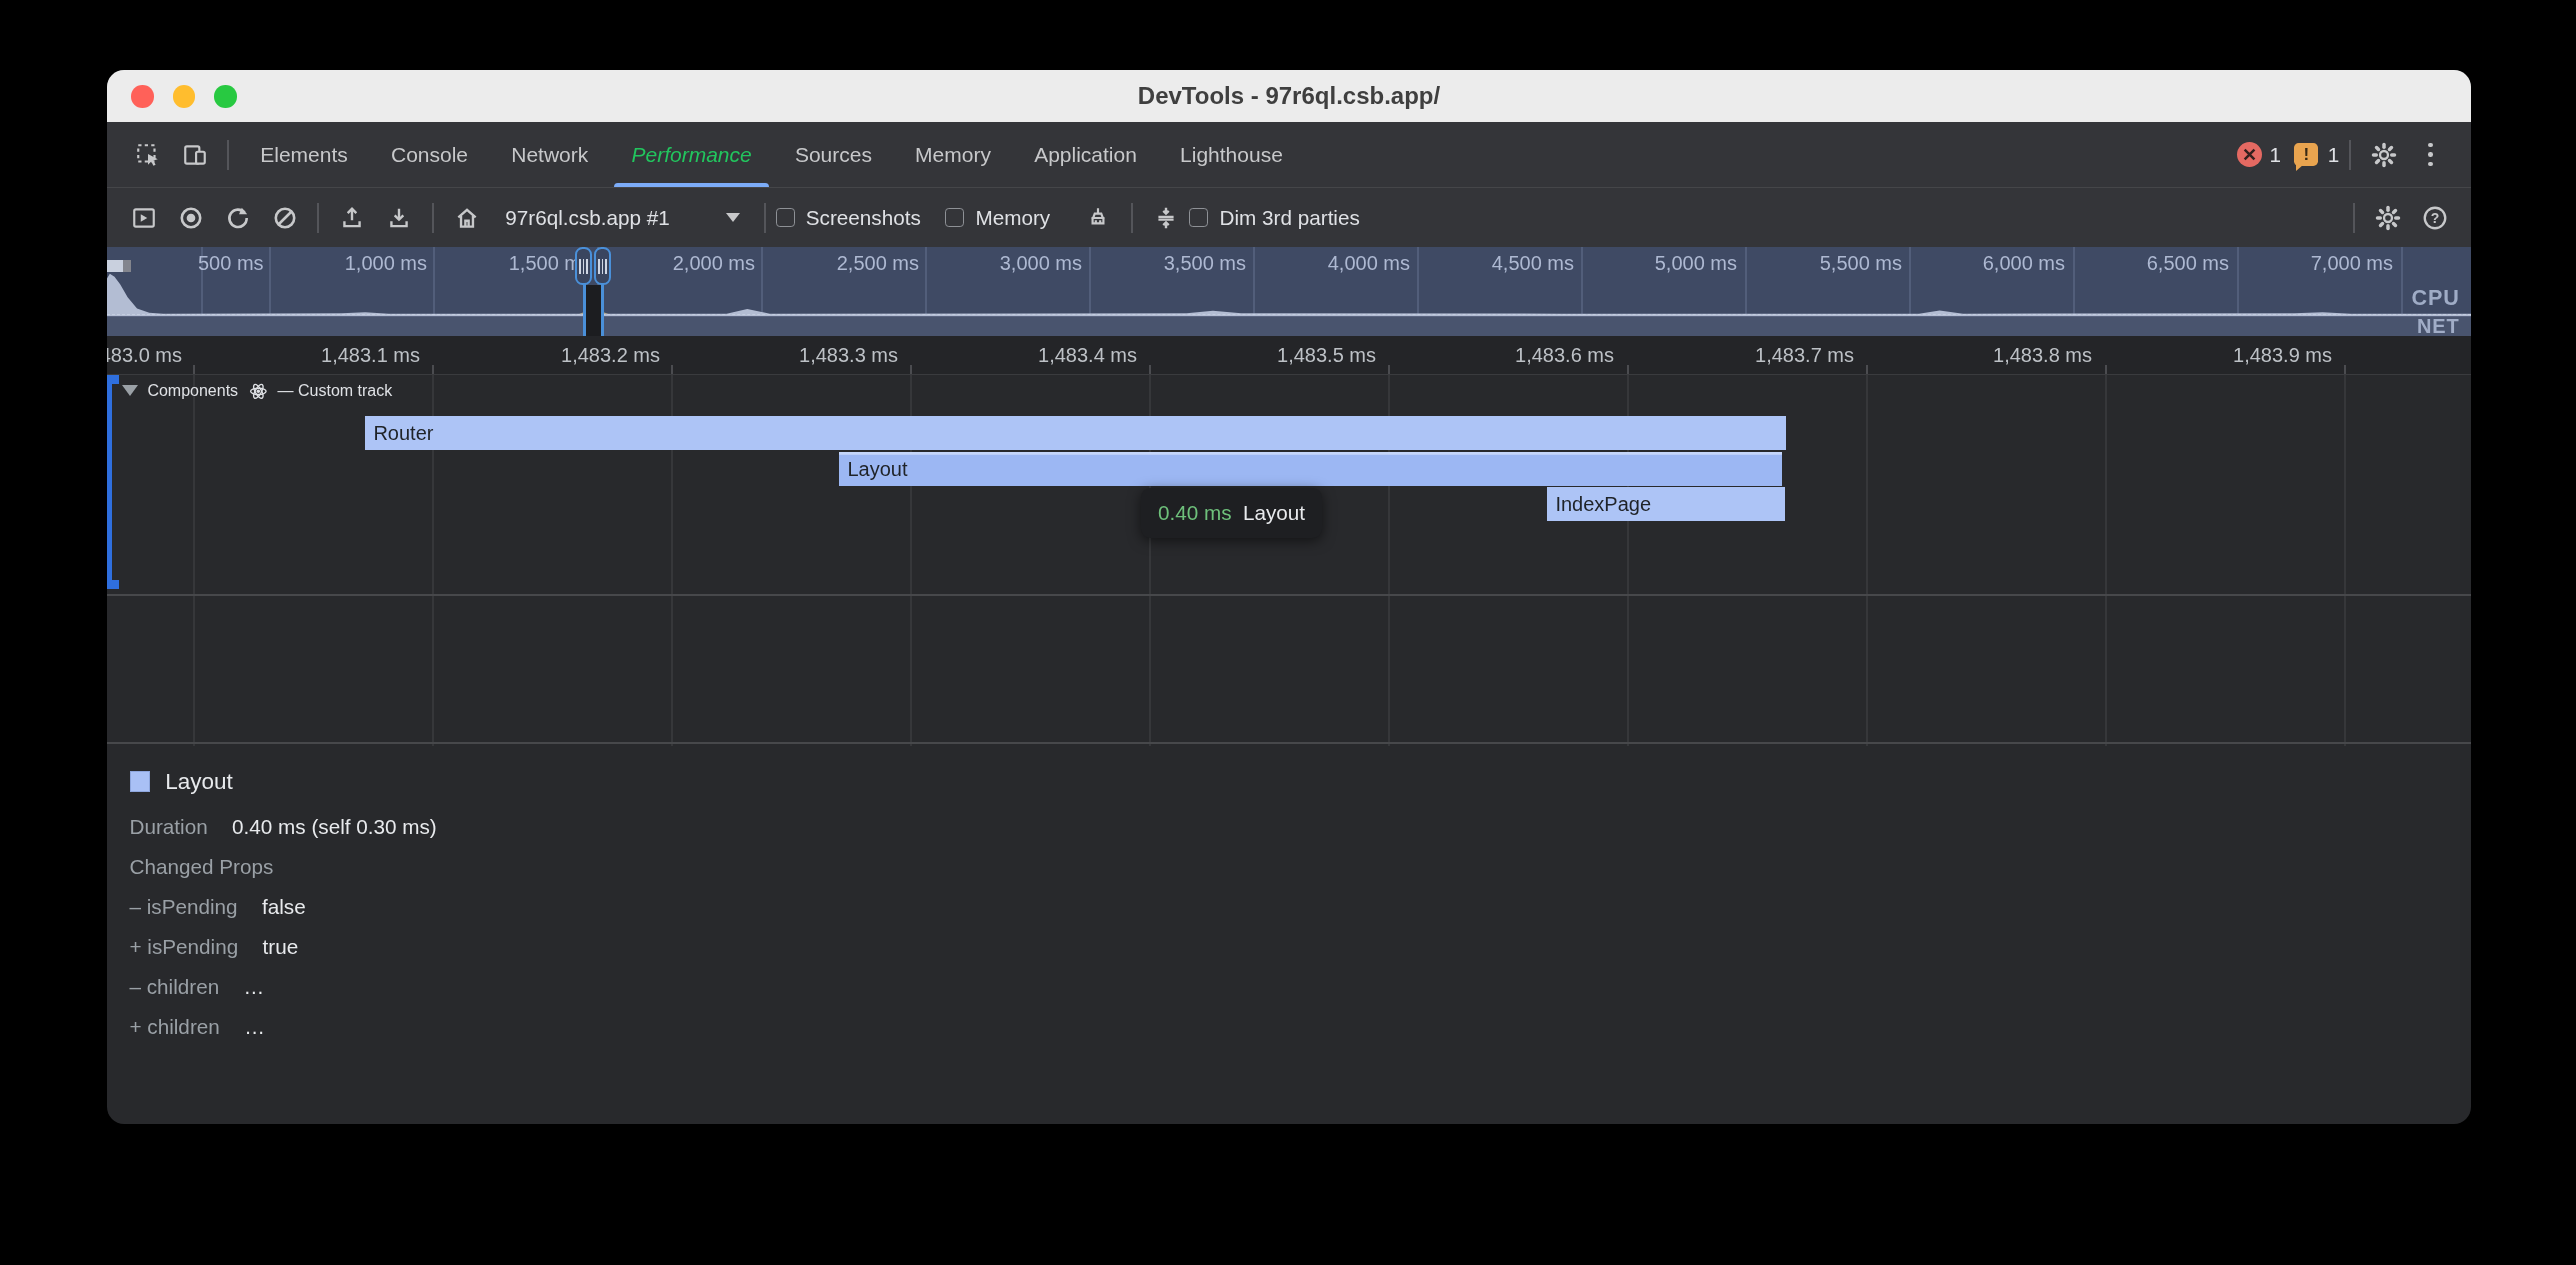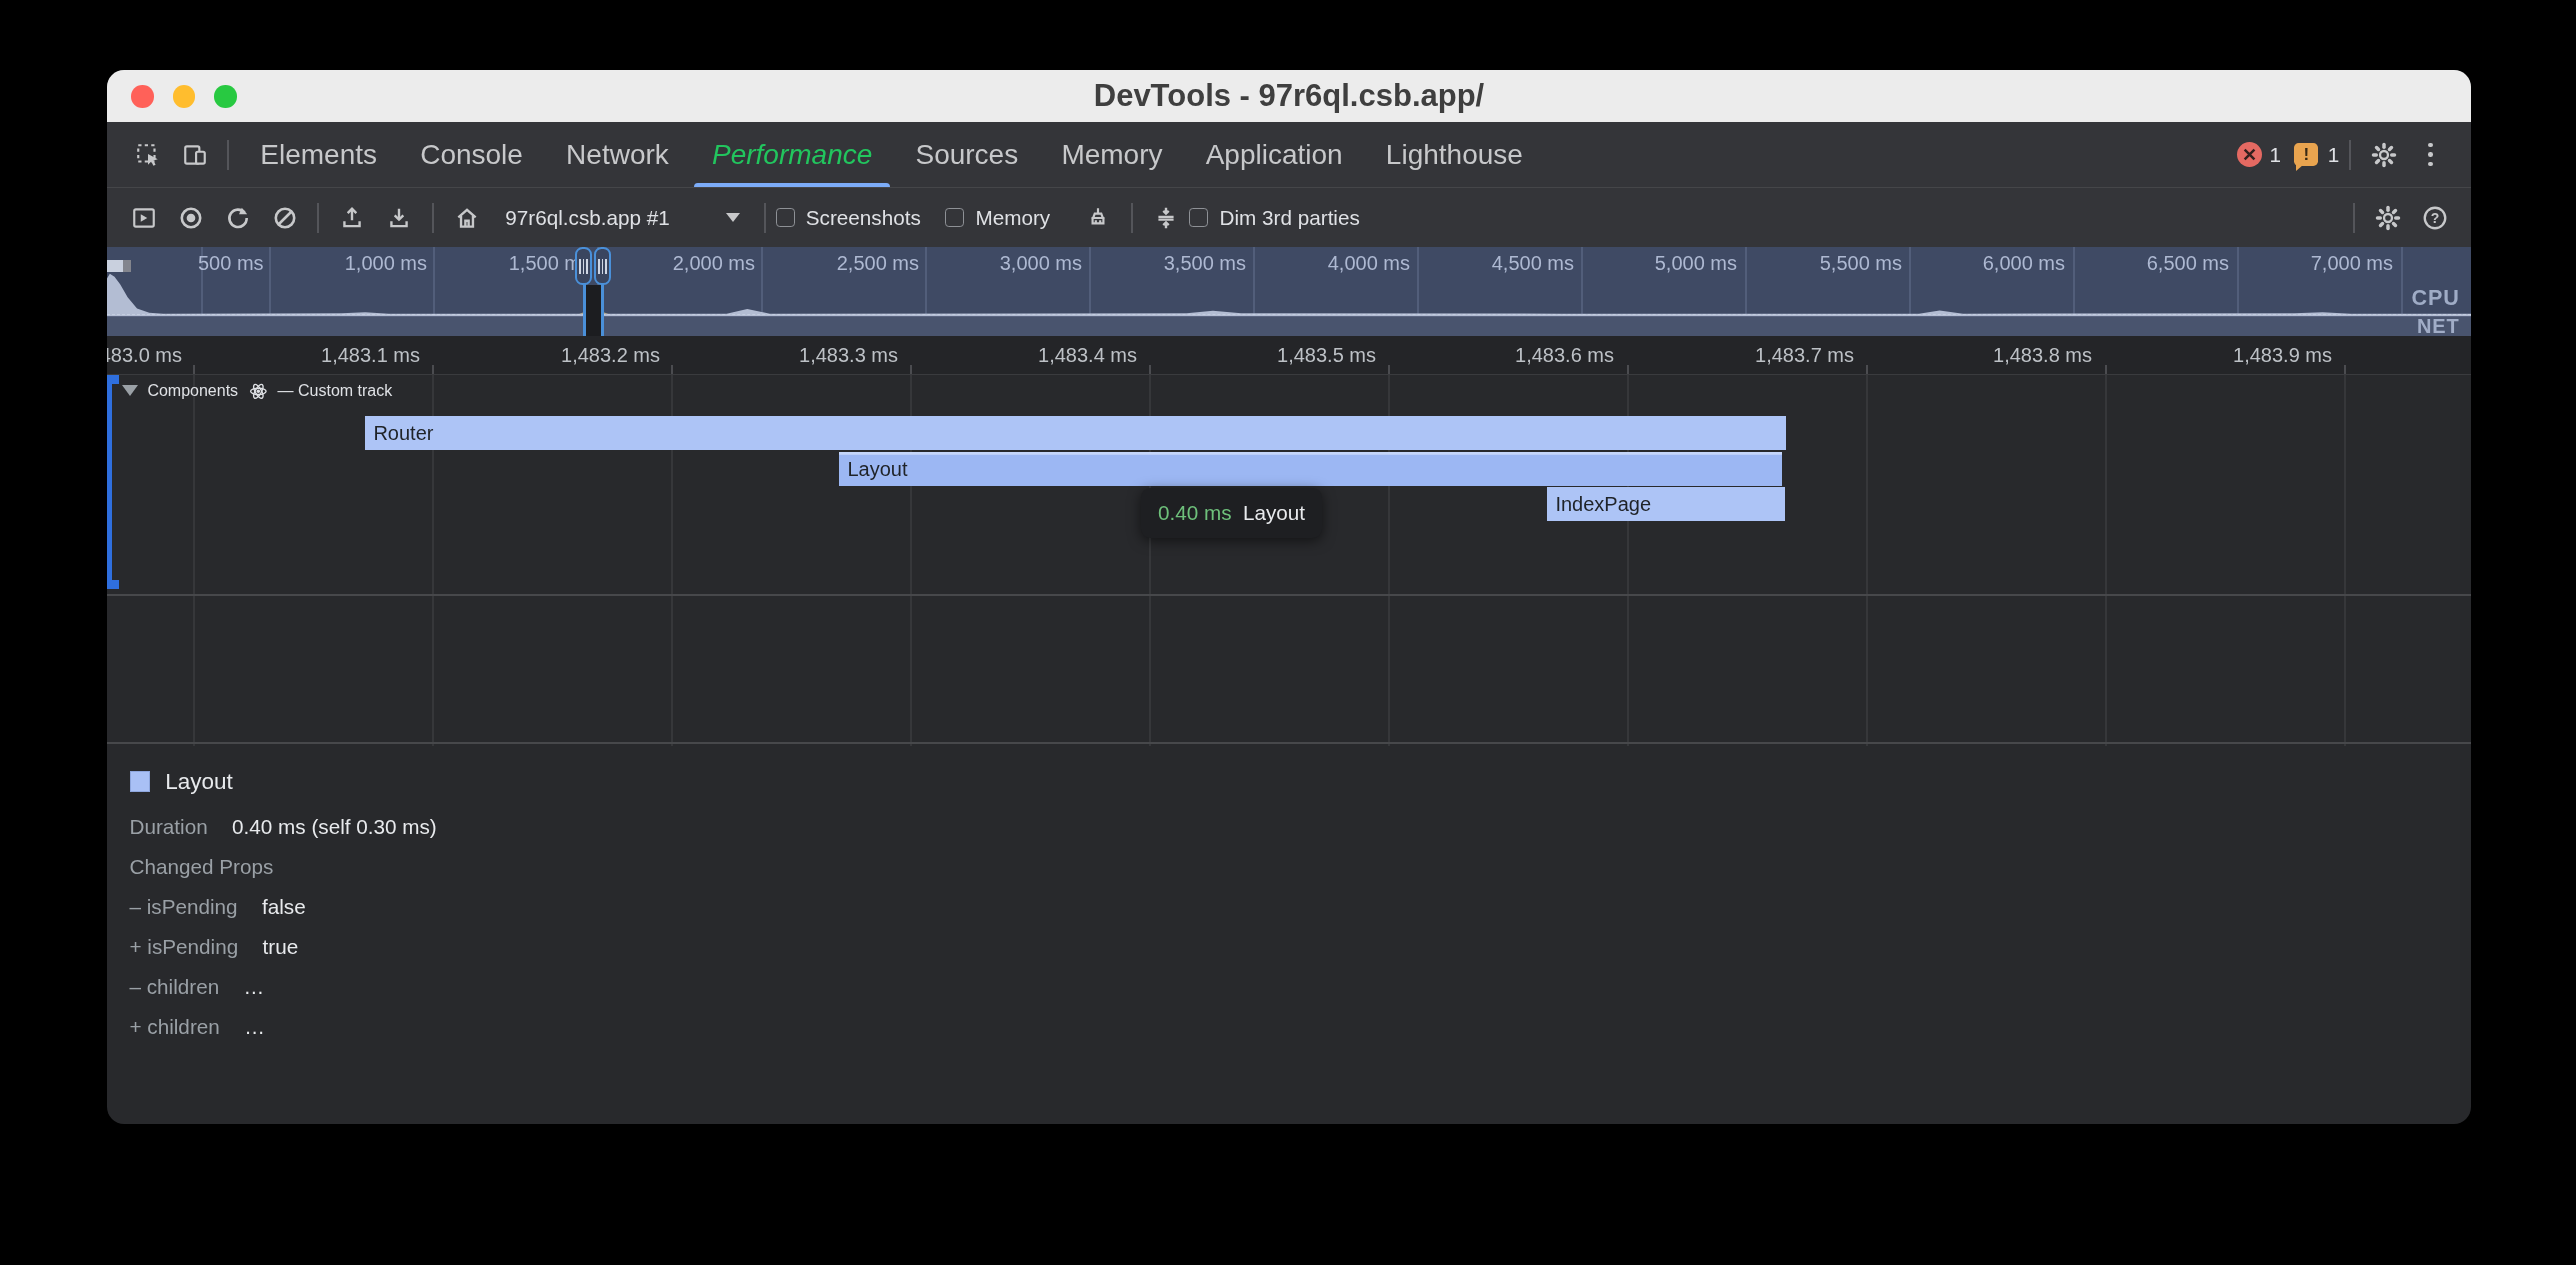--- a/index.html
+++ b/index.html
@@ -7,28 +7,28 @@
   #window {
     position:absolute; left:107px; top:70px; width:2364px; height:1054px;
     border-radius:17px; overflow:hidden; background:#28292c;
     box-shadow:0 22.5px 66px rgba(0,0,0,.7);
   }
   
   .titlebar { position:relative; height:52px; background:#ececec; display:flex; align-items:center; justify-content:center; }
   .traffic { position:absolute; left:24.4px; top:15px; display:flex; gap:19px; }
   .light { width:22.5px; height:22.5px; border-radius:50%; }
   .light.red { background:#ff6159; } .light.yellow { background:#ffbd2e; } .light.green { background:#28c941; }
-  .title-text { font-size:31px; font-weight:700; color:#3f3f3f; }
+  .title-text { font-size:24px; font-weight:700; color:#3f3f3f; }
   
   .tabbar { height:66px; background:#343539; display:flex; align-items:center; border-bottom:0.9px solid #454649; padding:0 17px; }
   .ic { color:#c7c8ca; display:inline-flex; align-items:center; justify-content:center; }
   .icon-btn { width:47px; height:47px; display:flex; align-items:center; justify-content:center; border-radius:5.6px; flex:0 0 auto; }
   .vdiv { width:1.9px; height:30px; background:#54555a; margin:0 9.4px; flex:0 0 auto; }
   .tabs { display:flex; height:100%; align-items:stretch; }
-  .tab { position:relative; display:flex; align-items:center; padding:0 21.6px; font-size:28px; color:#c7c8ca; cursor:default; }
+  .tab { position:relative; display:flex; align-items:center; padding:0 21.6px; font-size:21px; color:#c7c8ca; cursor:default; }
   .tab.active { color:#22c55e;font-style:italic; }
   .tab.active::after { content:""; position:absolute; left:3.8px; right:3.8px; bottom:0; height:3.8px; background:#7cacf8; border-radius:3.8px 3.8px 0 0; }
   .spacer { flex:1; }
   .badges { display:flex; align-items:center; gap:13px; }
   .err-circle { width:25px; height:25px; border-radius:50%; background:#e46962; color:#33201e; font-size:18px; font-weight:700; display:flex; align-items:center; justify-content:center; }
   .badge-count { font-size:20.7px; color:#dfe1e5; }
   .warn-bubble { position:relative; width:24.4px; height:22.5px; border-radius:4.7px; background:#e9a44f; color:#3a2a14; font-weight:700; font-size:17px; display:flex; align-items:center; justify-content:center; }
   .warn-bubble::after { content:""; position:absolute; left:1.9px; bottom:-5.6px; width:0; height:0; border-left:7.5px solid #e9a44f; border-bottom:6.6px solid transparent; }
   .kebab { display:flex; flex-direction:column; gap:4.7px; align-items:center; }
   .kebab i { width:4.7px; height:4.7px; border-radius:50%; background:#c7c8ca; }

